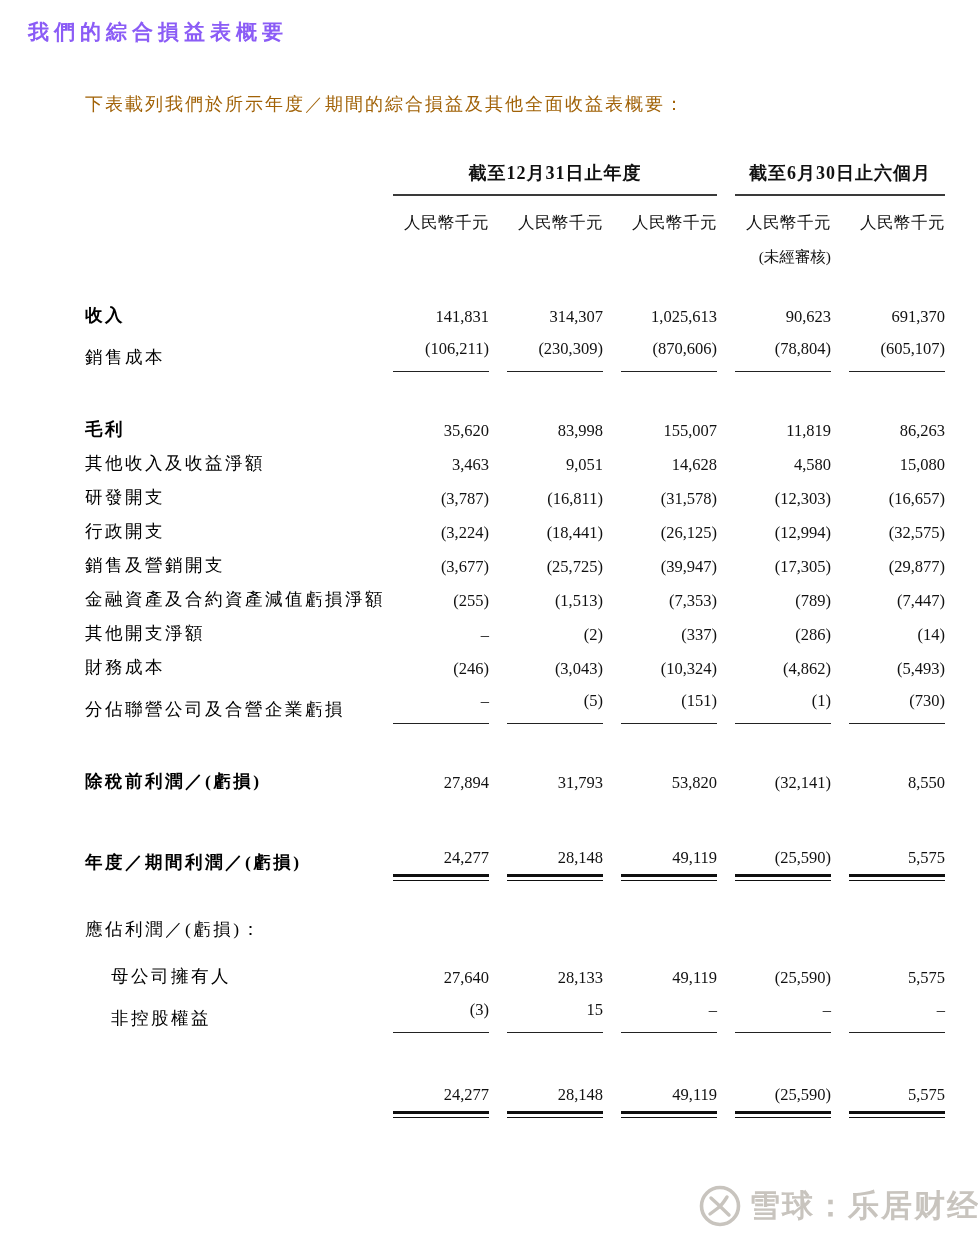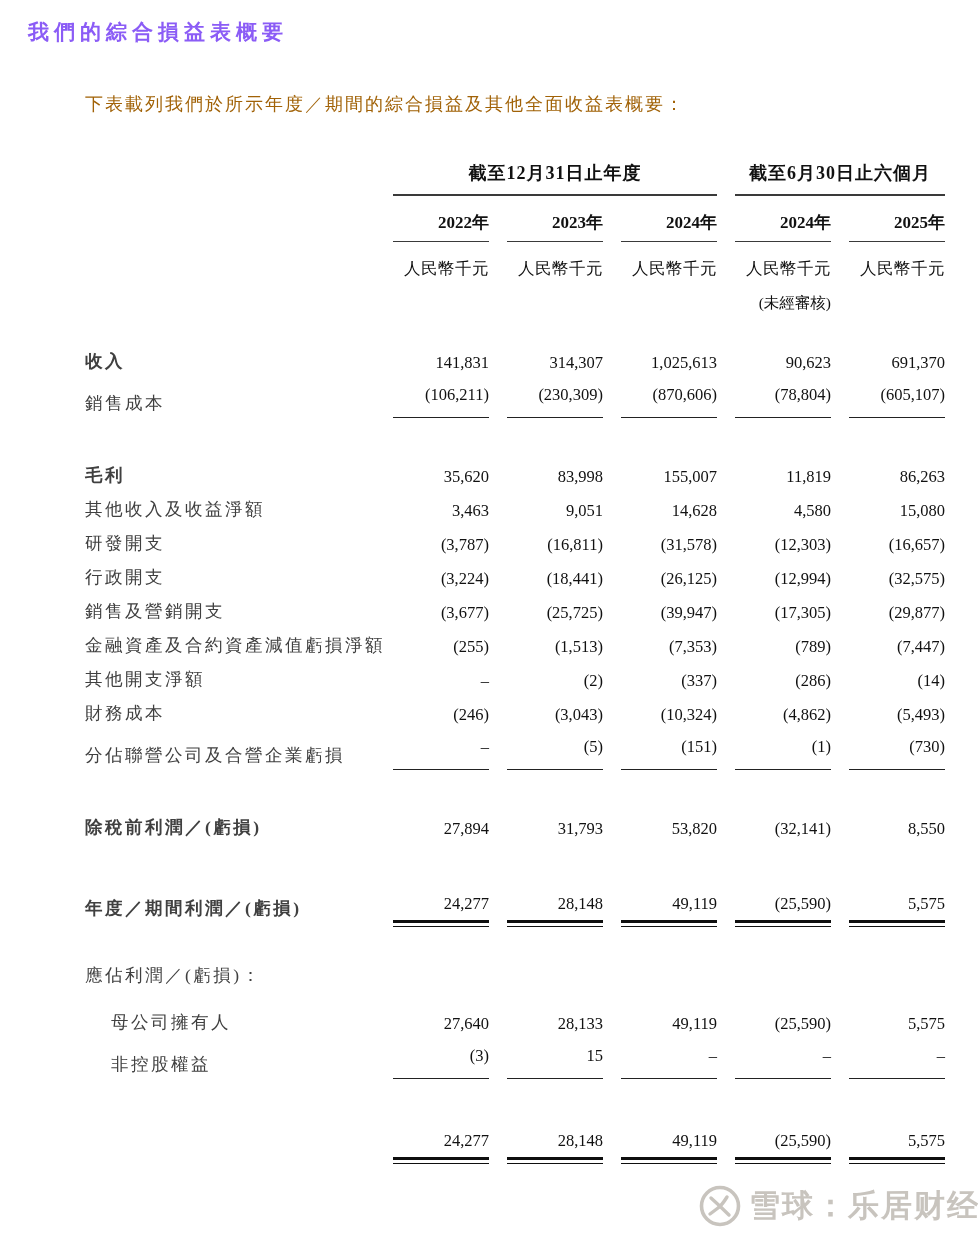--- a/index.html
+++ b/index.html
@@ -83,21 +83,21 @@
   tr.h42 { height: 42px; }
   tr.h43 { height: 43px; }
   tr.h47 { height: 47px; }
   tr.sp28 td { height: 28px; }
   tr.sp33 td { height: 33px; }
   tr.sp38 td { height: 38px; }
 
   td.lbl {
     font-size: 17.5px;
     letter-spacing: 2.5px;
-    color: #404040;
+    color: #000000;
     white-space: nowrap;
     padding-bottom: 3px;
   }
   td.lbl.b { font-weight: bold; }
   td.lbl.ind { padding-left: 26px; }
 
   .cw {
     margin-left: 18px;
     text-align: right;
     font-size: 16.5px;
@@ -157,38 +157,20 @@
   <thead>
     <tr class="h-grp">
       <td></td>
       <td colspan="3">
           <div class="grp">截至12月31日止年度</div>
         </td>
       <td colspan="2">
           <div class="grp">截至6月30日止六個月</div>
         </td>
     </tr>
-    <tr class="h-yr">
-      <td></td>
-      <td>
-          <div class="yr">2022年</div>
-        </td>
-      <td>
-          <div class="yr">2023年</div>
-        </td>
-      <td>
-          <div class="yr">2024年</div>
-        </td>
-      <td>
-          <div class="yr">2024年</div>
-        </td>
-      <td>
-          <div class="yr">2025年</div>
-        </td>
-    </tr>
     <tr class="h-unit">
       <td></td>
       <td>
           <div class="unit">人民幣千元</div>
         </td>
       <td>
           <div class="unit">人民幣千元</div>
         </td>
       <td>
           <div class="unit">人民幣千元</div>

